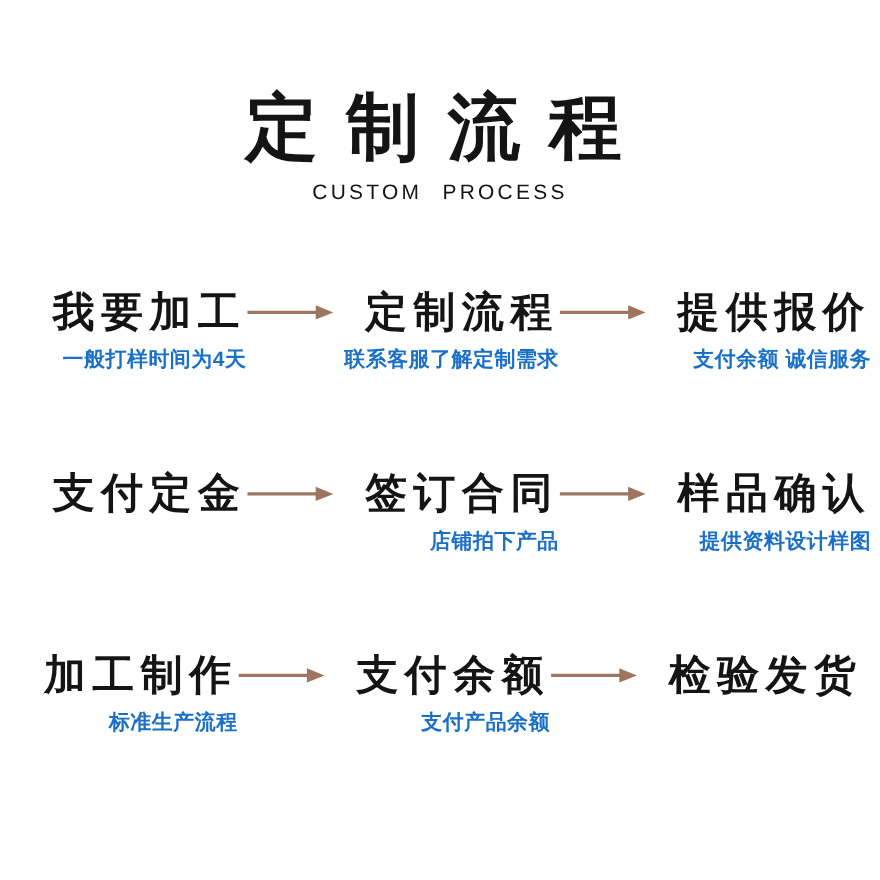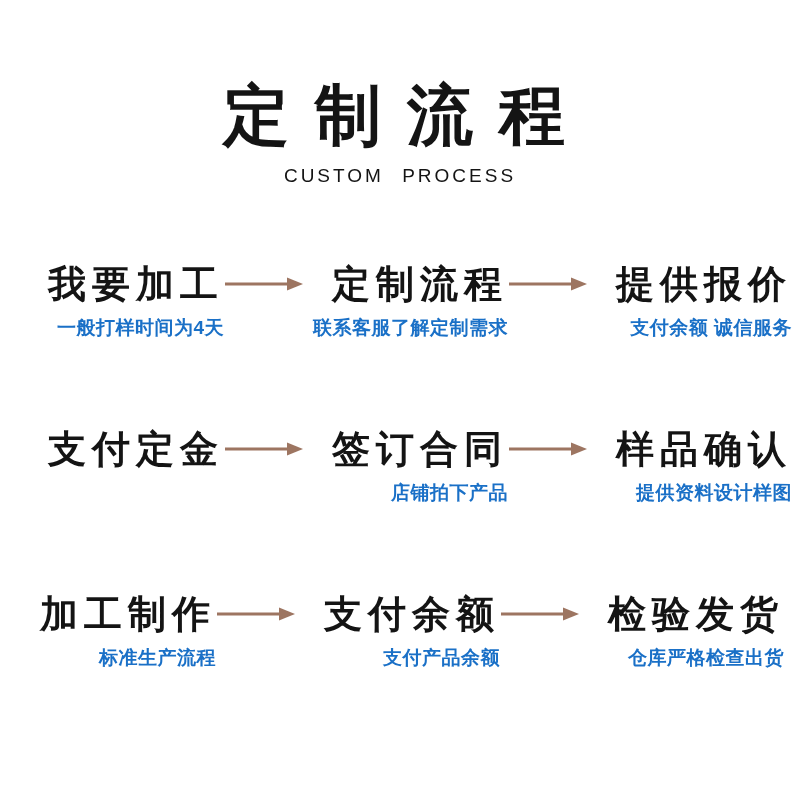--- a/index.html
+++ b/index.html
@@ -135,18 +135,17 @@
         <div class="step-sub">支付产品余额</div>
       </div>
       <div class="arrow-cell">
         <svg class="arrow-svg" width="80" height="16" viewBox="0 0 80 16" aria-hidden="true">
           <line x1="1" y1="8" x2="66" y2="8" stroke="currentColor" stroke-width="3"></line>
           <polygon points="63,1.5 79,8 63,14.5" fill="currentColor"></polygon>
         </svg>
       </div>
       <div class="step">
         <div class="step-title">检验发货</div>
-        <div class="step-sub">仓库严格检查出货</div>
       </div>
     </div>
 
   </div>
 </div>
 
 </body></html>

